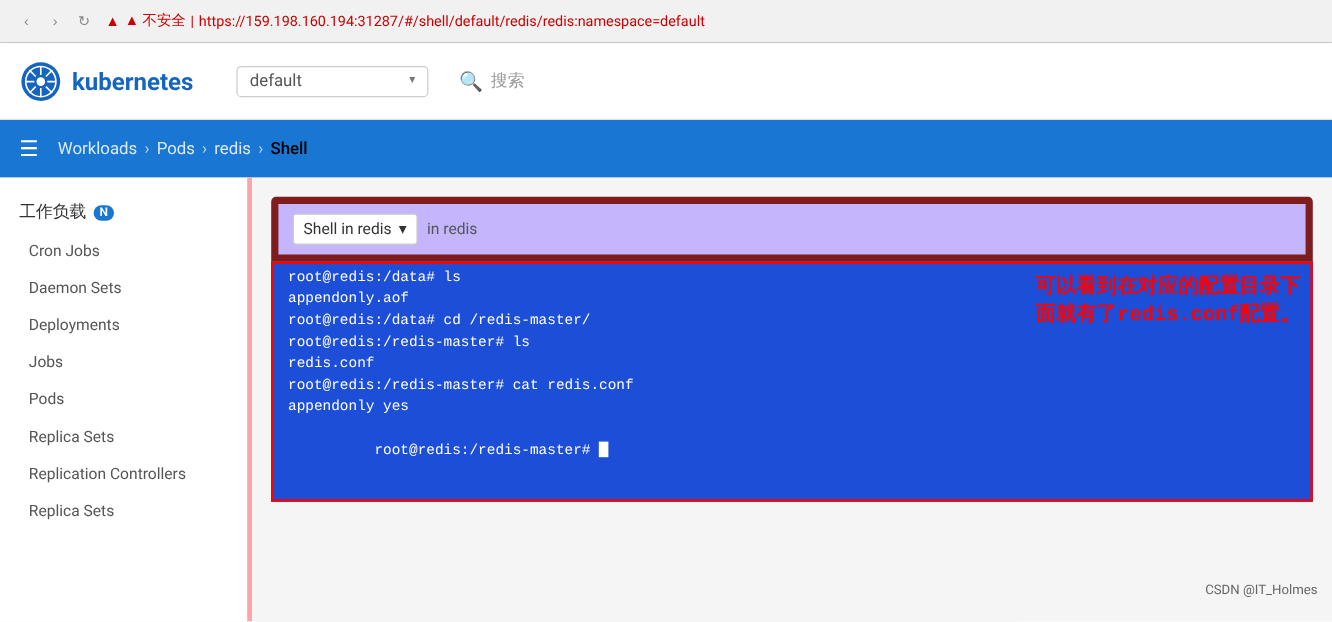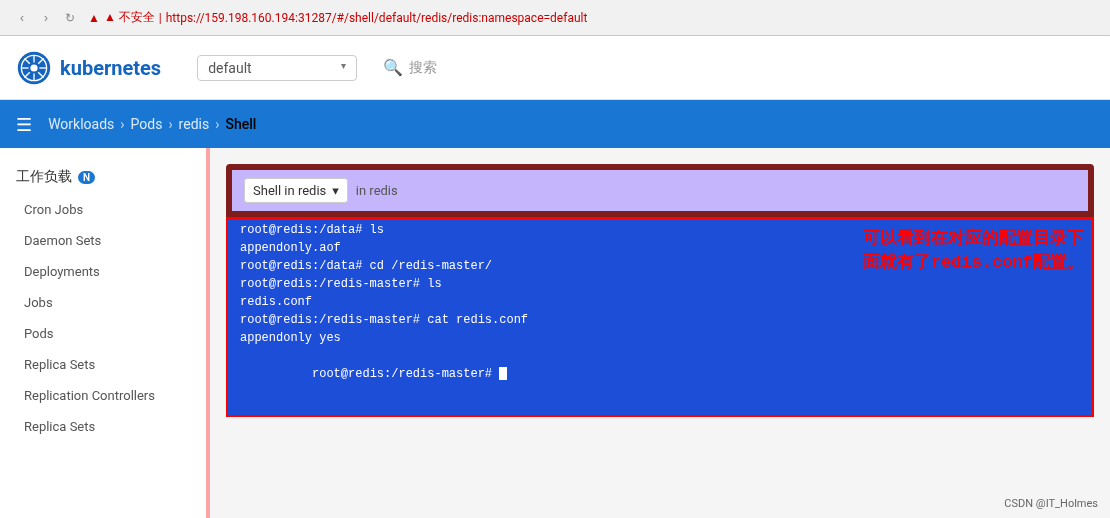--- a/index.html
+++ b/index.html
@@ -163,21 +163,21 @@
       font-size: 17px;
       font-weight: bold;
       font-family: Liberation Mono, monospace;
       line-height: 1.4;
       pointer-events: none;
     }
 
     
     .footer-attribution {
       position: absolute;
-      bottom: 8px;
+      bottom: 20px;
       right: 12px;
       color: #666;
       font-size: 11px;
       margin-top: 28px;
     }
 
     .content-wrapper {
       position: relative;
       flex: 1;
     }

